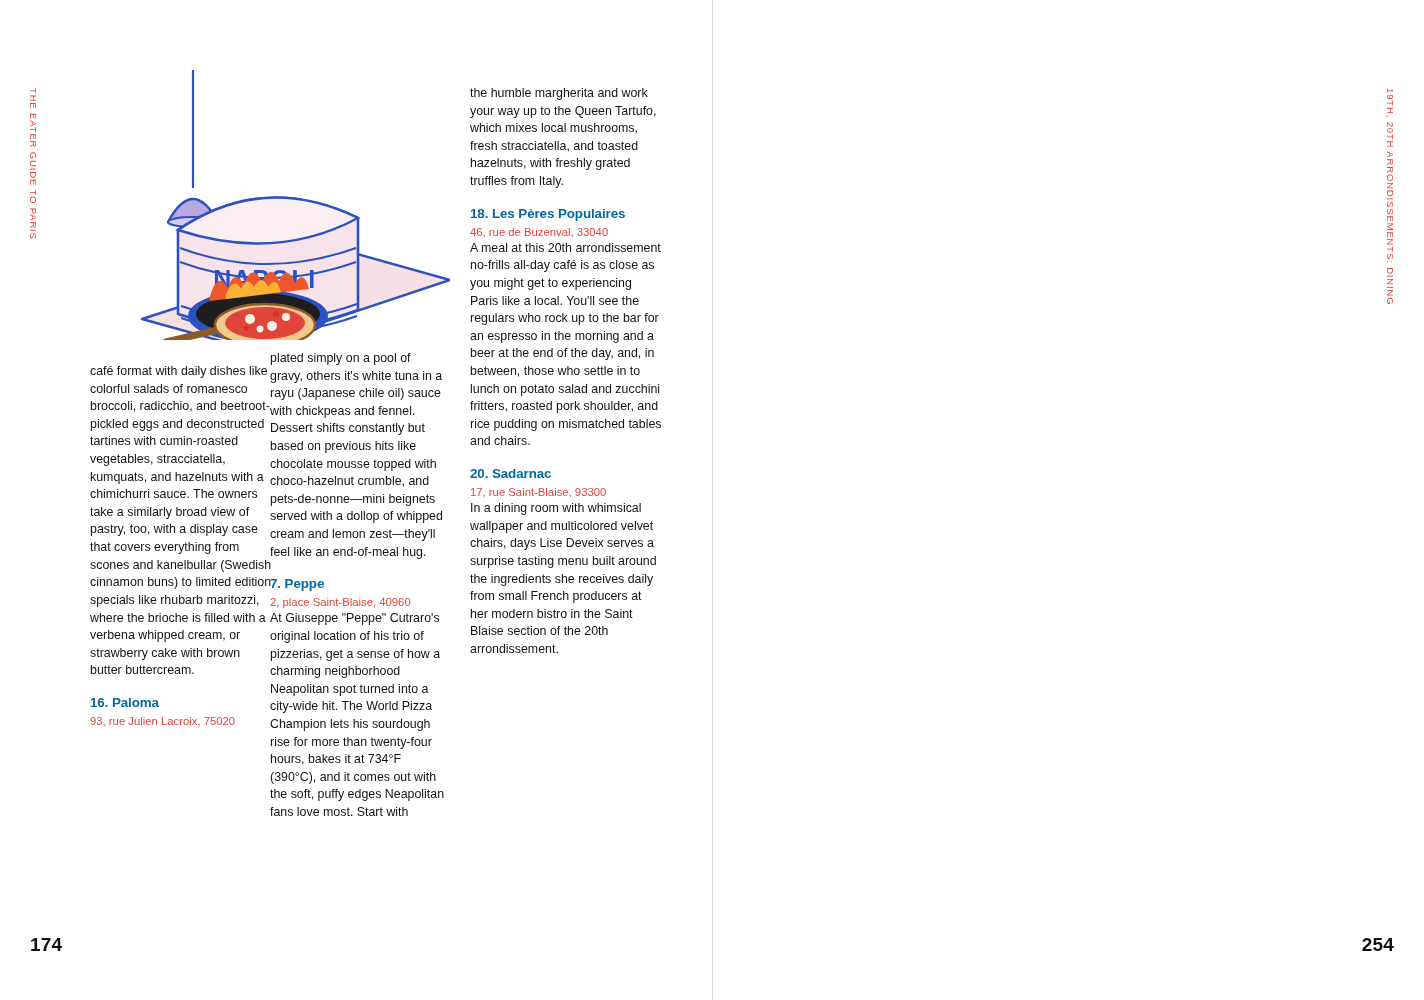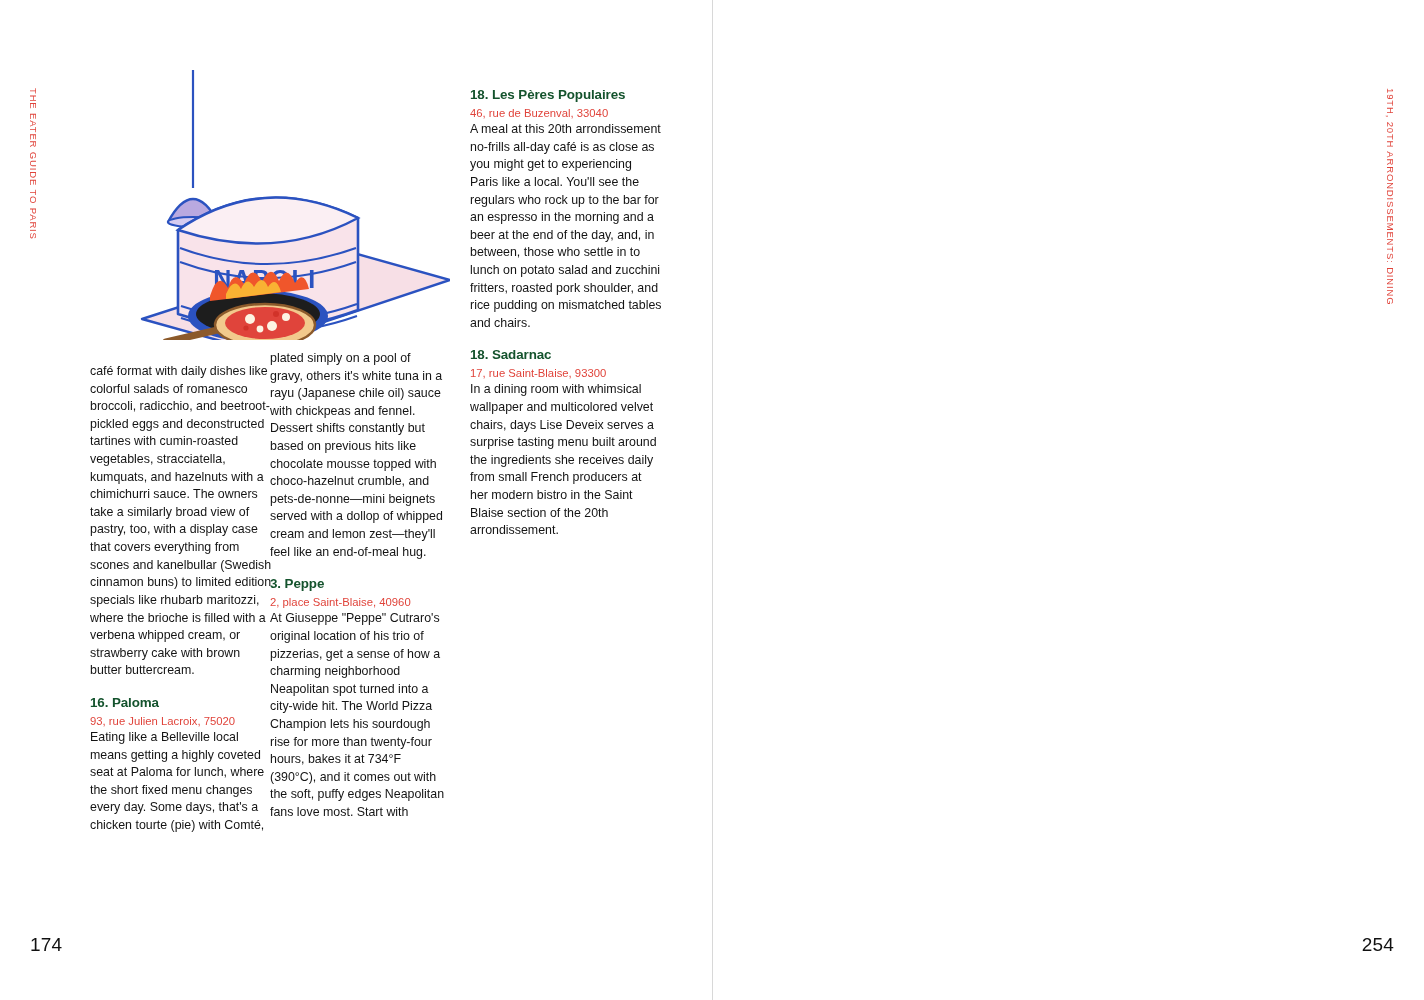--- a/index.html
+++ b/index.html
@@ -48,21 +48,21 @@
   .vrun-right {
     right: 28px;
     top: 88px;
     writing-mode: vertical-rl;
   }
 
   .folio {
     position: absolute;
     bottom: 44px;
     font-size: 19px;
-    font-weight: normal;
+    font-weight: bold;
     color: #111;
     letter-spacing: 0.01em;
   }
   .folio-left { left: 30px; }
   .folio-right { right: 30px; }
 
   
   .col {
     position: absolute;
     width: 178px;
@@ -76,21 +76,21 @@
   }
   .entry {
     margin-top: 13px;
   }
   .entry:first-child { margin-top: 0; }
   .entry h3 {
     margin: 0 0 1px 0;
     font-size: 13.4px;
     font-weight: bold;
     letter-spacing: -0.1px;
-    color: #14532d;
+    color: #0369a1;
   }
   .addr {
     margin: 0 0 1px 0;
     font-size: 11.3px;
     color: #e0443b;
   }
   .body {
     margin: 0;
   }
 
@@ -157,41 +157,41 @@
         <circle cx="216" cy="244" r="3" fill="#d13229"></circle>
         <circle cx="186" cy="258" r="2.6" fill="#d13229"></circle>
       </svg>
     </div>
 
     <div class="col" id="lcol1">
       <p class="body">café format with daily dishes like colorful salads of romanesco broccoli, radicchio, and beetroot-pickled eggs and deconstructed tartines with cumin-roasted vegetables, stracciatella, kumquats, and hazelnuts with a chimichurri sauce. The owners take a similarly broad view of pastry, too, with a display case that covers everything from scones and kanelbullar (Swedish cinnamon buns) to limited edition specials like rhubarb maritozzi, where the brioche is filled with a verbena whipped cream, or strawberry cake with brown butter buttercream.</p>
       <div class="entry">
         <h3>16. Paloma</h3>
         <p class="addr">93, rue Julien Lacroix, 75020</p>
-        <p class="body">Eating like a Belleville local means getting a highly coveted seat at Paloma for lunch, where the short fixed menu changes every day. Some days, that's a chicken tourte (pie) with Comté,</p>
       </div>
     </div>
 
     <div class="col" id="lcol2">
       <p class="body">plated simply on a pool of gravy, others it's white tuna in a rayu (Japanese chile oil) sauce with chickpeas and fennel. Dessert shifts constantly but based on previous hits like chocolate mousse topped with choco-hazelnut crumble, and pets-de-nonne—mini beignets served with a dollop of whipped cream and lemon zest—they'll feel like an end-of-meal hug.</p>
       <div class="entry">
-        <h3>3. Peppe</h3>
+        <h3>7. Peppe</h3>
         <p class="addr">2, place Saint-Blaise, 40960</p>
         <p class="body">At Giuseppe "Peppe" Cutraro's original location of his trio of pizzerias, get a sense of how a charming neighborhood Neapolitan spot turned into a city-wide hit. The World Pizza Champion lets his sourdough rise for more than twenty-four hours, bakes it at 734°F (390°C), and it comes out with the soft, puffy edges Neapolitan fans love most. Start with</p>
       </div>
     </div>
 
     <div class="col" id="lcol3">
+      <p class="body">the humble margherita and work your way up to the Queen Tartufo, which mixes local mushrooms, fresh stracciatella, and toasted hazelnuts, with freshly grated truffles from Italy.</p>
       <div class="entry">
         <h3>18. Les Pères Populaires</h3>
         <p class="addr">46, rue de Buzenval, 33040</p>
         <p class="body">A meal at this 20th arrondissement no-frills all-day café is as close as you might get to experiencing Paris like a local. You'll see the regulars who rock up to the bar for an espresso in the morning and a beer at the end of the day, and, in between, those who settle in to lunch on potato salad and zucchini fritters, roasted pork shoulder, and rice pudding on mismatched tables and chairs.</p>
       </div>
       <div class="entry">
-        <h3>18. Sadarnac</h3>
+        <h3>20. Sadarnac</h3>
         <p class="addr">17, rue Saint-Blaise, 93300</p>
         <p class="body">In a dining room with whimsical wallpaper and multicolored velvet chairs, days Lise Deveix serves a surprise tasting menu built around the ingredients she receives daily from small French producers at her modern bistro in the Saint Blaise section of the 20th arrondissement.</p>
       </div>
     </div>
 
     <div class="folio folio-left">174</div>
   </div>
 
   <div class="page page-right">
 

